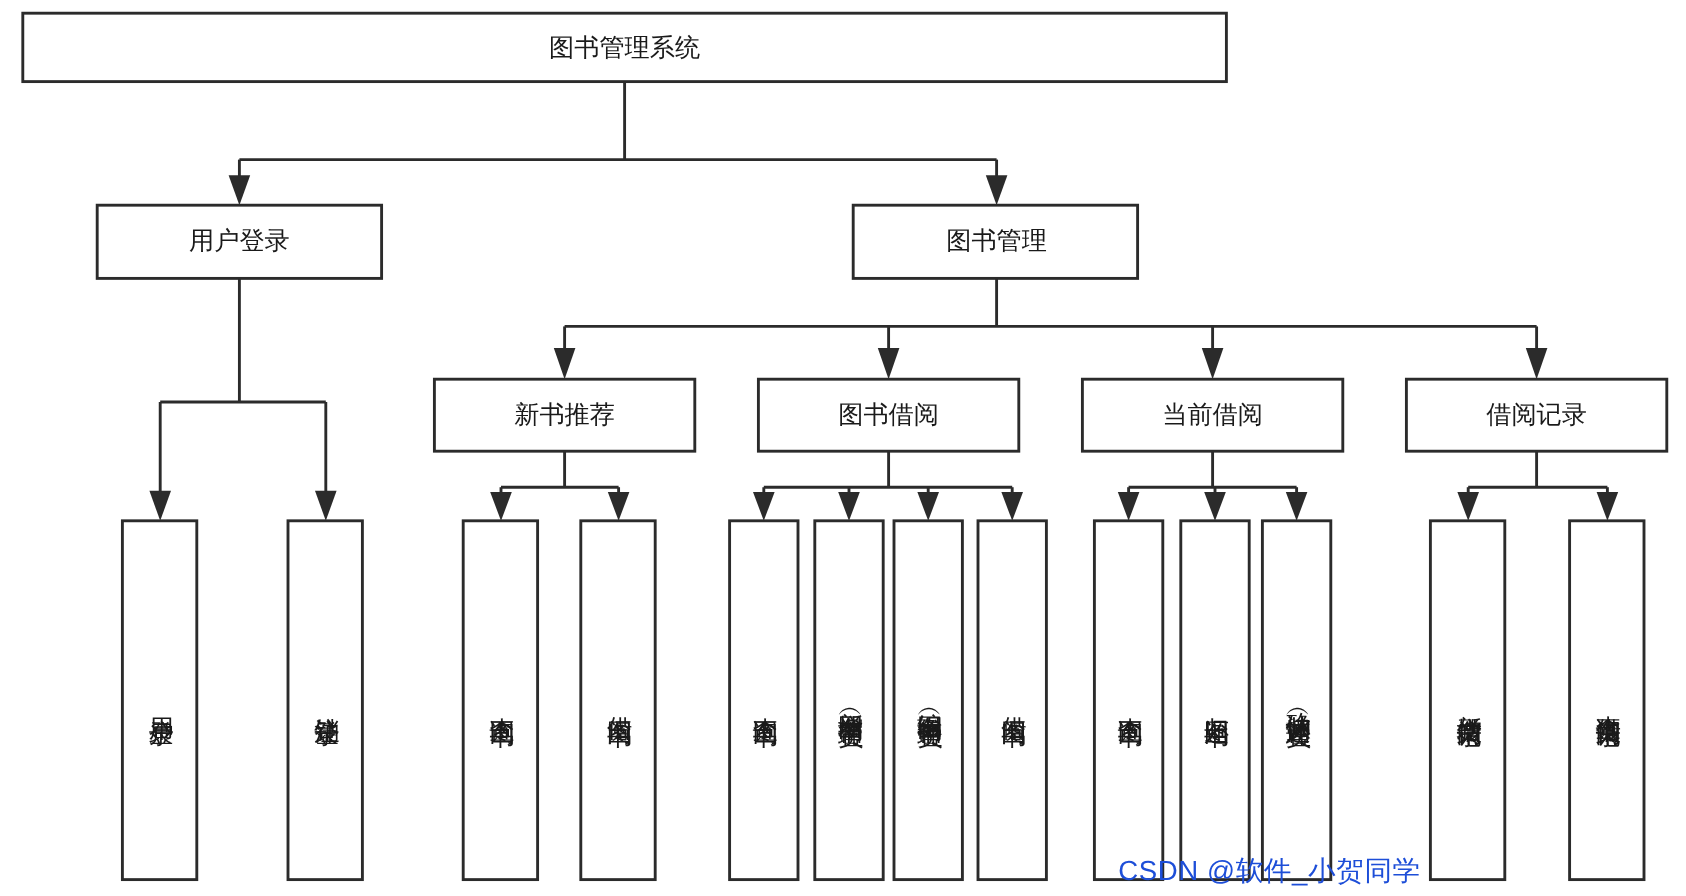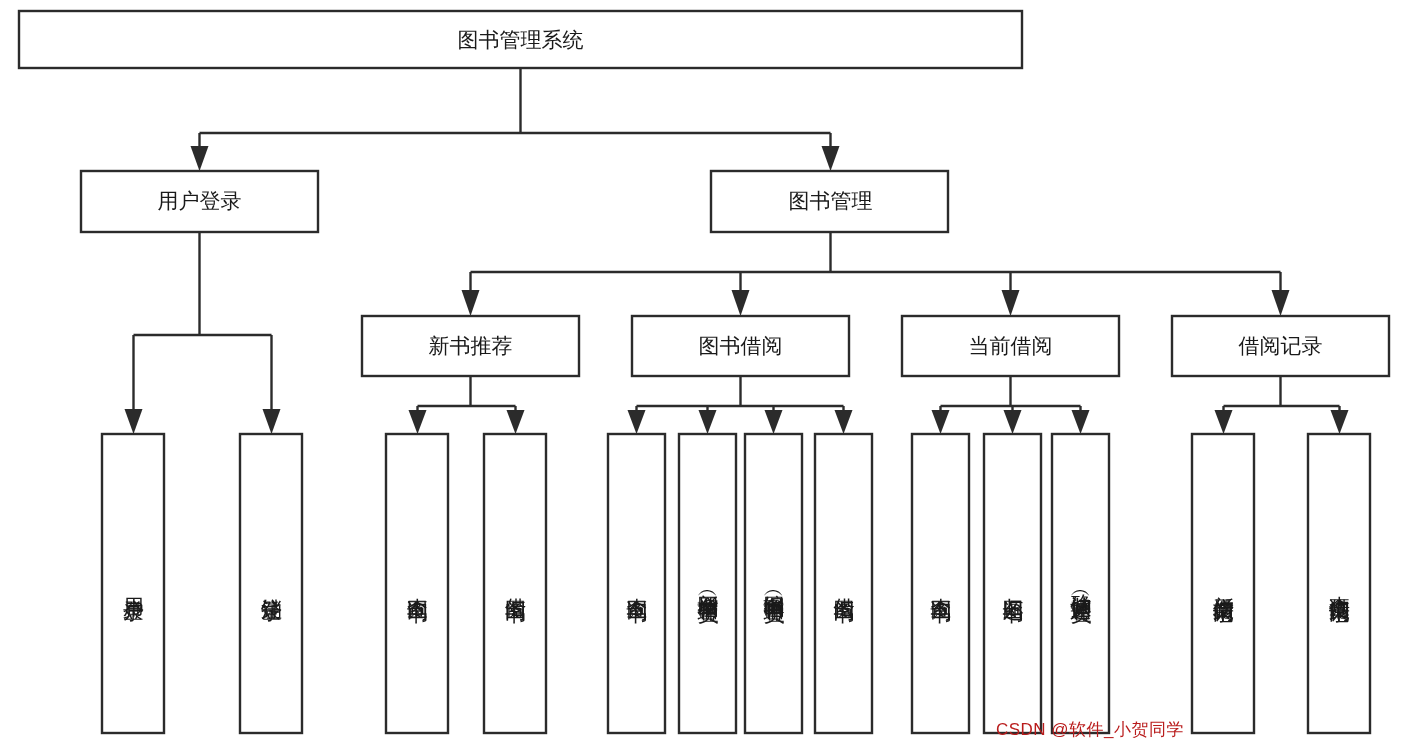--- a/index.html
+++ b/index.html
@@ -61,22 +61,22 @@
     letter-spacing: 1.5px;
     color: #1a1a1a;
     white-space: nowrap;
     pointer-events: none;
   }
   .watermark {
     position: absolute;
     right: 8px;
     bottom: 6px;
     font-family: "Liberation Sans", "DejaVu Sans", sans-serif;
-    font-size: 17px;
-    color: #b91c1c;
+    font-size: 23px;
+    color: #1d4ed8;
     letter-spacing: 0.5px;
     white-space: nowrap;
   }
 </style>
 </head>
 <body>
 
 <div id="diagram-root">
 
   <svg class="flow" viewBox="0 0 1405 747">

